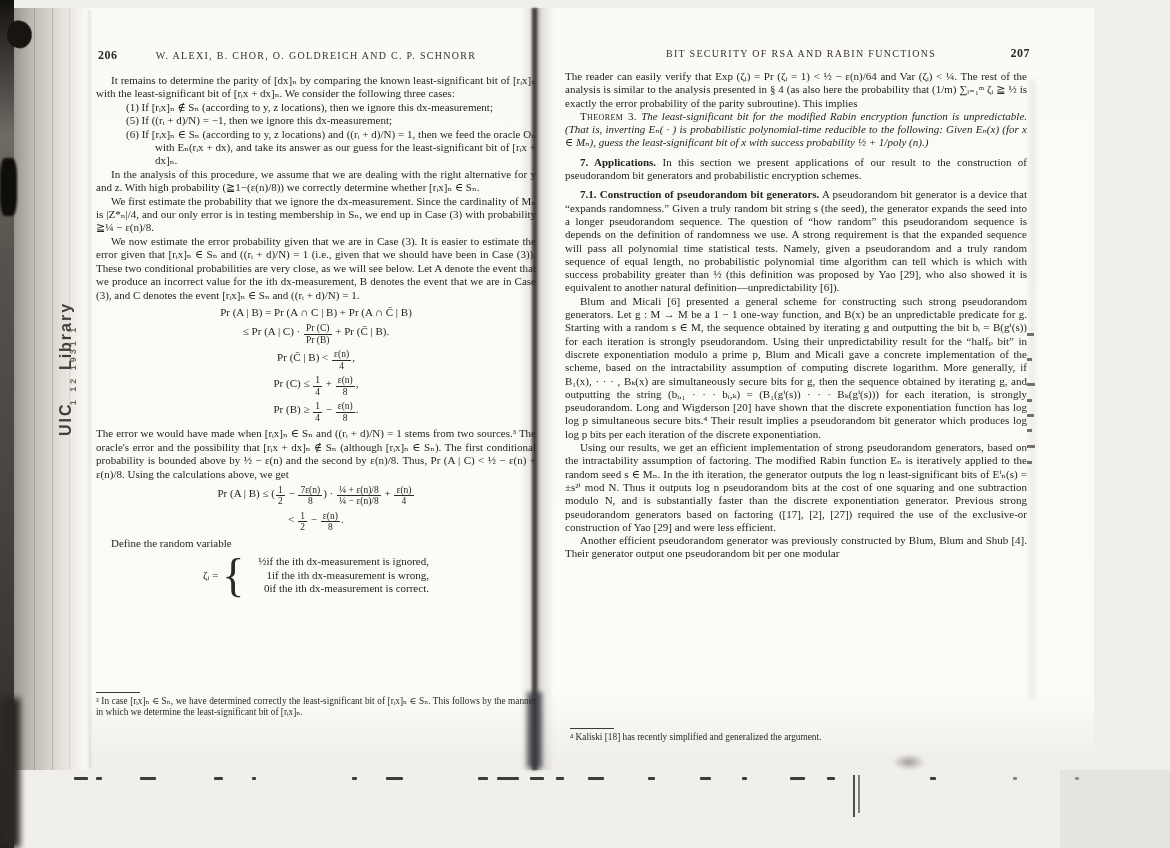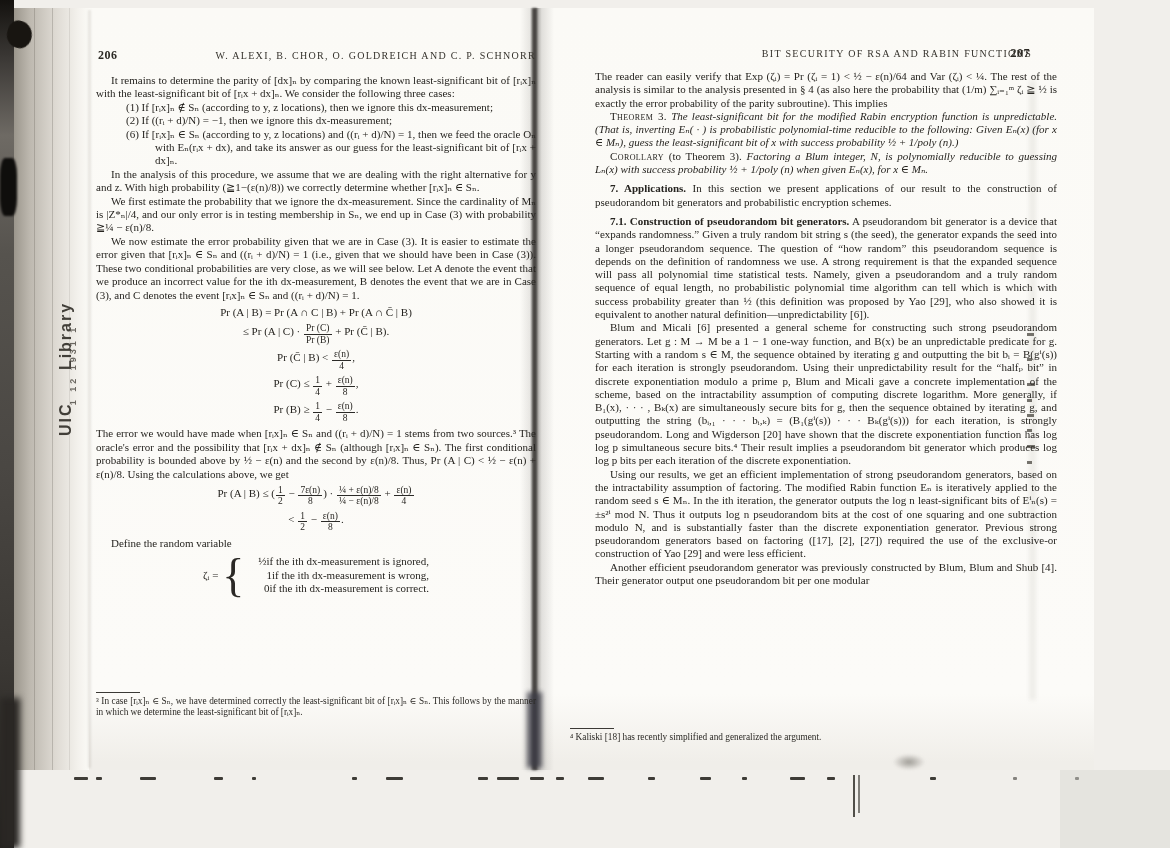--- a/index.html
+++ b/index.html
@@ -43,29 +43,29 @@
   .dash{position:absolute;display:block;top:777px;height:3px;background:#3e3c37;border-radius:1px;filter:blur(.4px)}
   .vline{position:absolute;display:block;background:#504e48;filter:blur(.3px)}
   .smudge{position:absolute;left:893px;top:754px;width:32px;height:16px;border-radius:50%;
     background:radial-gradient(closest-side,rgba(90,87,80,.55),rgba(90,87,80,0));filter:blur(1.5px)}
   .rmargin-streak{position:absolute;left:1029px;top:80px;width:7px;height:620px;
     background:rgba(120,114,104,.10);filter:blur(2px)}
   .tick{position:absolute;display:block;left:1027px;height:3px;background:#4a4740;opacity:.75;filter:blur(.3px)}
   .lmargin-streak{position:absolute;left:88px;top:10px;width:3px;height:758px;background:rgba(100,95,86,.13);filter:blur(1px)}
   .br-wash{position:absolute;left:1060px;top:770px;width:110px;height:78px;background:rgba(150,146,138,.12)}
   
-  .phead{position:absolute;font-size:10px;letter-spacing:1.3px;color:#35322c;text-align:right}
+  .phead{position:absolute;font-size:10px;letter-spacing:1.3px;color:#35322c;text-align:center}
   .pnum{font-size:12px;letter-spacing:.5px;font-weight:bold;color:#2c2a25}
   .lp-head{left:96px;top:50px;width:440px}
   .rp-head{left:570px;top:48px;width:462px}
   .lp-head .pnum{position:absolute;left:2px;top:-2px}
   .rp-head .pnum{position:absolute;right:2px;top:-2px}
   .body-col{position:absolute;font-size:11px;line-height:13.4px;text-align:justify;overflow:hidden}
   .lp-body{left:96px;top:74px;width:440px;height:612px}
-  .rp-body{left:595px;top:70px;width:462px;height:650px;line-height:13.3px}
+  .rp-body{left:565px;top:70px;width:462px;height:650px;line-height:13.3px}
   .p{margin:0;text-align:justify}
   .ind{text-indent:15px}
   .li{padding-left:59px;text-indent:-29px;margin:0}
   .frm{text-align:center;margin:4px 8px;text-indent:0}
   .mt4{margin-top:4px}.mt6{margin-top:6px}
   .fr{display:inline-block;vertical-align:-0.65em;text-align:center;margin:0 1px}
   .fr .fn2{display:block;font-size:9.5px;line-height:10.5px;padding:0 2px;border-bottom:.8px solid #2b2a27}
   .fr .fd2{display:block;font-size:9.5px;line-height:10.5px;padding:0 2px}
   .cases{display:flex;align-items:center;justify-content:center;margin-top:5px;text-indent:0}
   .cases .zeta{margin-right:4px}
@@ -135,21 +135,21 @@
 <div class="smudge"></div>
 
 <div class="phead lp-head">
   <span class="pnum">206</span>
   <span>W. ALEXI, B. CHOR, O. GOLDREICH AND C. P. SCHNORR</span>
 </div>
 
 <div class="body-col lp-body">
   <p class="p ind">It remains to determine the parity of [dx]ₙ by comparing the known least-significant bit of [rᵢx]ₙ with the least-significant bit of [rᵢx + dx]ₙ. We consider the following three cases:</p>
   <p class="li">(1) If [rᵢx]ₙ ∉ Sₙ (according to y, z locations), then we ignore this dx-measurement;</p>
-  <p class="li">(2) If ((rᵢ + d)/N) = −1, then we ignore this dx-measurement;</p>
+  <p class="li">(5) If ((rᵢ + d)/N) = −1, then we ignore this dx-measurement;</p>
   <p class="li">(6) If [rᵢx]ₙ ∈ Sₙ (according to y, z locations) and ((rᵢ + d)/N) = 1, then we feed the oracle Oₙ with Eₙ(rᵢx + dx), and take its answer as our guess for the least-significant bit of [rᵢx + dx]ₙ.</p>
   <p class="p ind">In the analysis of this procedure, we assume that we are dealing with the right alternative for y and z. With high probability (≧1−(ε(n)/8)) we correctly determine whether [rᵢx]ₙ ∈ Sₙ.</p>
   <p class="p ind">We first estimate the probability that we ignore the dx-measurement. Since the cardinality of Mₙ is |Z*ₙ|/4, and our only error is in testing membership in Sₙ, we end up in Case (3) with probability ≧¼ − ε(n)/8.</p>
   <p class="p ind">We now estimate the error probability given that we are in Case (3). It is easier to estimate the error given that [rᵢx]ₙ ∈ Sₙ and ((rᵢ + d)/N) = 1 (i.e., given that we should have been in Case (3)). These two conditional probabilities are very close, as we will see below. Let A denote the event that we produce an incorrect value for the ith dx-measurement, B denotes the event that we are in Case (3), and C denotes the event [rᵢx]ₙ ∈ Sₙ and ((rᵢ + d)/N) = 1.</p>
   <div class="frm mt4"><span>Pr (A | B) = Pr (A ∩ C | B) + Pr (A ∩ C̄ | B)</span></div>
   <div class="frm">
     <span>≤ Pr (A | C) · </span><span class="fr"><span class="fn2">Pr (C)</span><span class="fd2">Pr (B)</span></span><span> + Pr (C̄ | B).</span>
   </div>
   <div class="frm mt4">
     <span>Pr (C̄ | B) &lt; </span><span class="fr"><span class="fn2">ε(n)</span><span class="fd2">4</span></span><span>,</span>
@@ -185,21 +185,20 @@
 </div>
 
 <div class="phead rp-head">
   <span>BIT SECURITY OF RSA AND RABIN FUNCTIONS</span>
   <span class="pnum">207</span>
 </div>
 
 <div class="body-col rp-body">
   <p class="p">The reader can easily verify that Exp (ζᵢ) = Pr (ζᵢ = 1) &lt; ½ − ε(n)/64 and Var (ζᵢ) &lt; ¼. The rest of the analysis is similar to the analysis presented in § 4 (as also here the probability that (1/m) ∑ᵢ₌₁ᵐ ζᵢ ≧ ½ is exactly the error probability of the parity subroutine). This implies</p>
   <p class="p ind"><span class="sc">Theorem 3.</span><span class="it"> The least-significant bit for the modified Rabin encryption function is unpredictable. (That is, inverting Eₙ( · ) is probabilistic polynomial-time reducible to the following: Given Eₙ(x) (for x ∈ Mₙ), guess the least-significant bit of x with success probability ½ + 1/poly (n).)</span></p>
-  <p class="p ind"><span class="sc">Corollary</span><span> (to Theorem 3). </span><span class="it">Factoring a Blum integer, N, is polynomially reducible to guessing Lₙ(x) with success probability ½ + 1/poly (n) when given Eₙ(x), for x ∈ Mₙ.</span></p>
   <p class="p ind mt6"><span class="bd">7. Applications.</span><span> In this section we present applications of our result to the construction of pseudorandom bit generators and probabilistic encryption schemes.</span></p>
   <p class="p ind mt6"><span class="bd">7.1. Construction of pseudorandom bit generators.</span><span> A pseudorandom bit generator is a device that “expands randomness.” Given a truly random bit string s (the seed), the generator expands the seed into a longer pseudorandom sequence. The question of “how random” this pseudorandom sequence is depends on the definition of randomness we use. A strong requirement is that the expanded sequence will pass all polynomial time statistical tests. Namely, given a pseudorandom and a truly random sequence of equal length, no probabilistic polynomial time algorithm can tell which is which with success probability greater than ½ (this definition was proposed by Yao [29], who also showed it is equivalent to another natural definition—unpredictability [6]).</span></p>
   <p class="p ind">Blum and Micali [6] presented a general scheme for constructing such strong pseudorandom generators. Let g : M → M be a 1 − 1 one-way function, and B(x) be an unpredictable predicate for g. Starting with a random s ∈ M, the sequence obtained by iterating g and outputting the bit bᵢ = B(gⁱ(s)) for each iteration is strongly pseudorandom. Using their unpredictability result for the “halfₚ bit” in discrete exponentiation modulo a prime p, Blum and Micali gave a concrete implementation of the scheme, based on the intractability assumption of computing discrete logarithm. More generally, if B₁(x), · · · , Bₖ(x) are simultaneously secure bits for g, then the sequence obtained by iterating g, and outputting the string (bᵢ,₁ · · · bᵢ,ₖ) = (B₁(gⁱ(s)) · · · Bₖ(gⁱ(s))) for each iteration, is strongly pseudorandom. Long and Wigderson [20] have shown that the discrete exponentiation function has log log p simultaneous secure bits.⁴ Their result implies a pseudorandom bit generator which produces log log p bits per each iteration of the discrete exponentiation.</p>
   <p class="p ind">Using our results, we get an efficient implementation of strong pseudorandom generators, based on the intractability assumption of factoring. The modified Rabin function Eₙ is iteratively applied to the random seed s ∈ Mₙ. In the ith iteration, the generator outputs the log n least-significant bits of Eⁱₙ(s) = ±s²ⁱ mod N. Thus it outputs log n pseudorandom bits at the cost of one squaring and one subtraction modulo N, and is substantially faster than the discrete exponentiation generator. Previous strong pseudorandom generators based on factoring ([17], [2], [27]) required the use of the exclusive-or construction of Yao [29] and were less efficient.</p>
   <p class="p ind">Another efficient pseudorandom generator was previously constructed by Blum, Blum and Shub [4]. Their generator output one pseudorandom bit per one modular</p>
 </div>
 
 <div class="fnote rp-fn">
   <div class="fnrule"></div>
   <span>⁴ Kaliski [18] has recently simplified and generalized the argument.</span>

